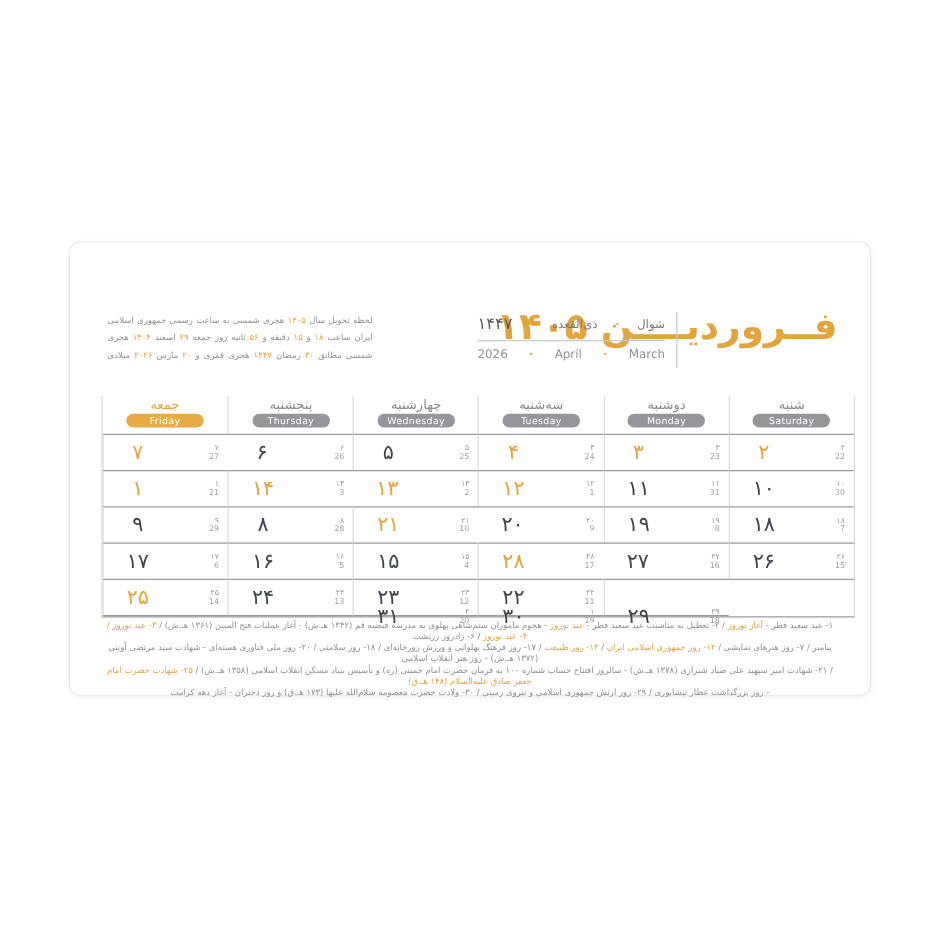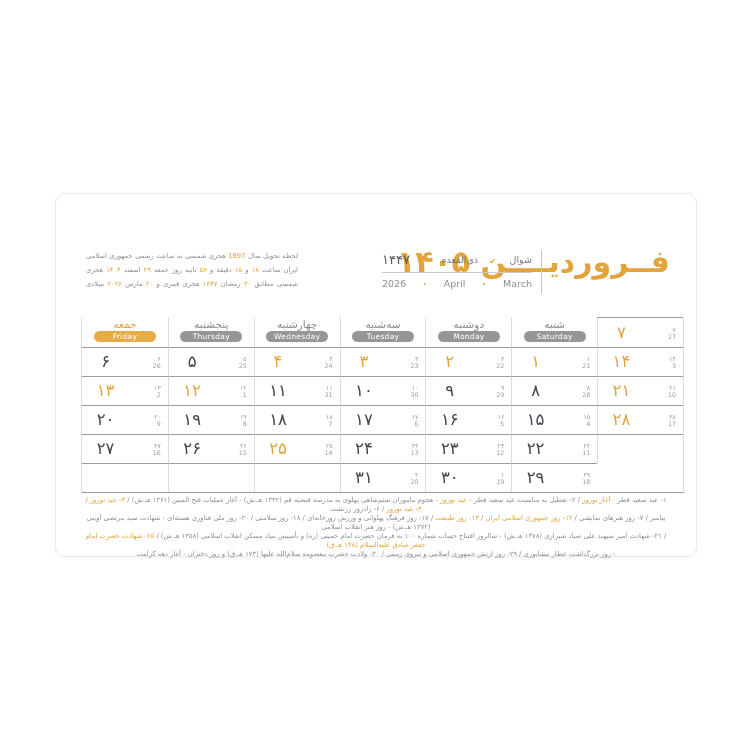--- a/index.html
+++ b/index.html
@@ -35,21 +35,21 @@
   .greg-line{direction:ltr;color:var(--txt-gray);font-size:9.5px;white-space:nowrap;
     display:flex;align-items:flex-end;justify-content:space-between;
     border-top:1px solid #C9C9CC;padding-top:5px;}
   .dot{color:var(--accent);font-weight:bold;font-size:9px;padding:0 2px;}
   .equinox{position:absolute;left:30px;top:56px;width:212px;direction:rtl;
     color:var(--txt-gray);font-size:6.8px;line-height:2.05;
     text-align:justify;text-align-last:justify;}
   .equinox .hl,.footer .hl{color:var(--accent);}
   
   .grid{position:absolute;left:25px;top:123px;width:603px;
-    display:grid;grid-template-columns:repeat(7,1fr);
+    display:grid;grid-template-columns:repeat(6,1fr);
     grid-template-rows:30px repeat(5,29px);
     border-left:1px solid var(--vline);border-right:1px solid var(--vline);
     border-bottom:1px solid var(--hline);}
   .grid>*{border-left:1px solid var(--vline);}
   .grid>*:nth-child(7n+1){border-left:none;}
   .day-head{display:flex;flex-direction:column;align-items:center;padding-top:1px;}
   .fa-name{font-size:10.5px;color:var(--fa-name);direction:rtl;line-height:13px;}
   .day-head.hol .fa-name{color:var(--accent);}
   .pill{margin-top:0;width:62px;height:11px;border-radius:5.5px;
     background:var(--gray-pill);color:#fff;font-size:7.5px;line-height:11px;
@@ -87,21 +87,21 @@
       <div class="greg-line">
         <span>2026</span>
         <span class="dot">·</span>
         <span>April</span>
         <span class="dot">·</span>
         <span>March</span>
       </div>
     </div>
 
     <div class="equinox">
-        <div class="tline"><span>لحظه تحویل سال </span><span class="hl">1897</span><span> هجری شمسی به ساعت رسمی جمهوری اسلامی</span></div>
+        <div class="tline"><span>لحظه تحویل سال </span><span class="hl">۱۴۰۵</span><span> هجری شمسی به ساعت رسمی جمهوری اسلامی</span></div>
         <div class="tline"><span>ایران ساعت </span><span class="hl">۱۸</span><span> و </span><span class="hl">۱۵</span><span> دقیقه و </span><span class="hl">۵۶</span><span> ثانیه روز جمعه </span><span class="hl">۲۹</span><span> اسفند </span><span class="hl">۱۴۰۴</span><span> هجری</span></div>
         <div class="tline"><span>شمسی مطابق </span><span class="hl">۳۰</span><span> رمضان </span><span class="hl">۱۴۴۷</span><span> هجری قمری و </span><span class="hl">۲۰</span><span> مارس </span><span class="hl">۲۰۲۶</span><span> میلادی</span></div>
       </div>
 
     <div class="grid">
         <div class="day-head hol">
           <div class="fa-name">جمعه</div>
           <div class="pill">Friday</div>
         </div>
         <div class="day-head">

